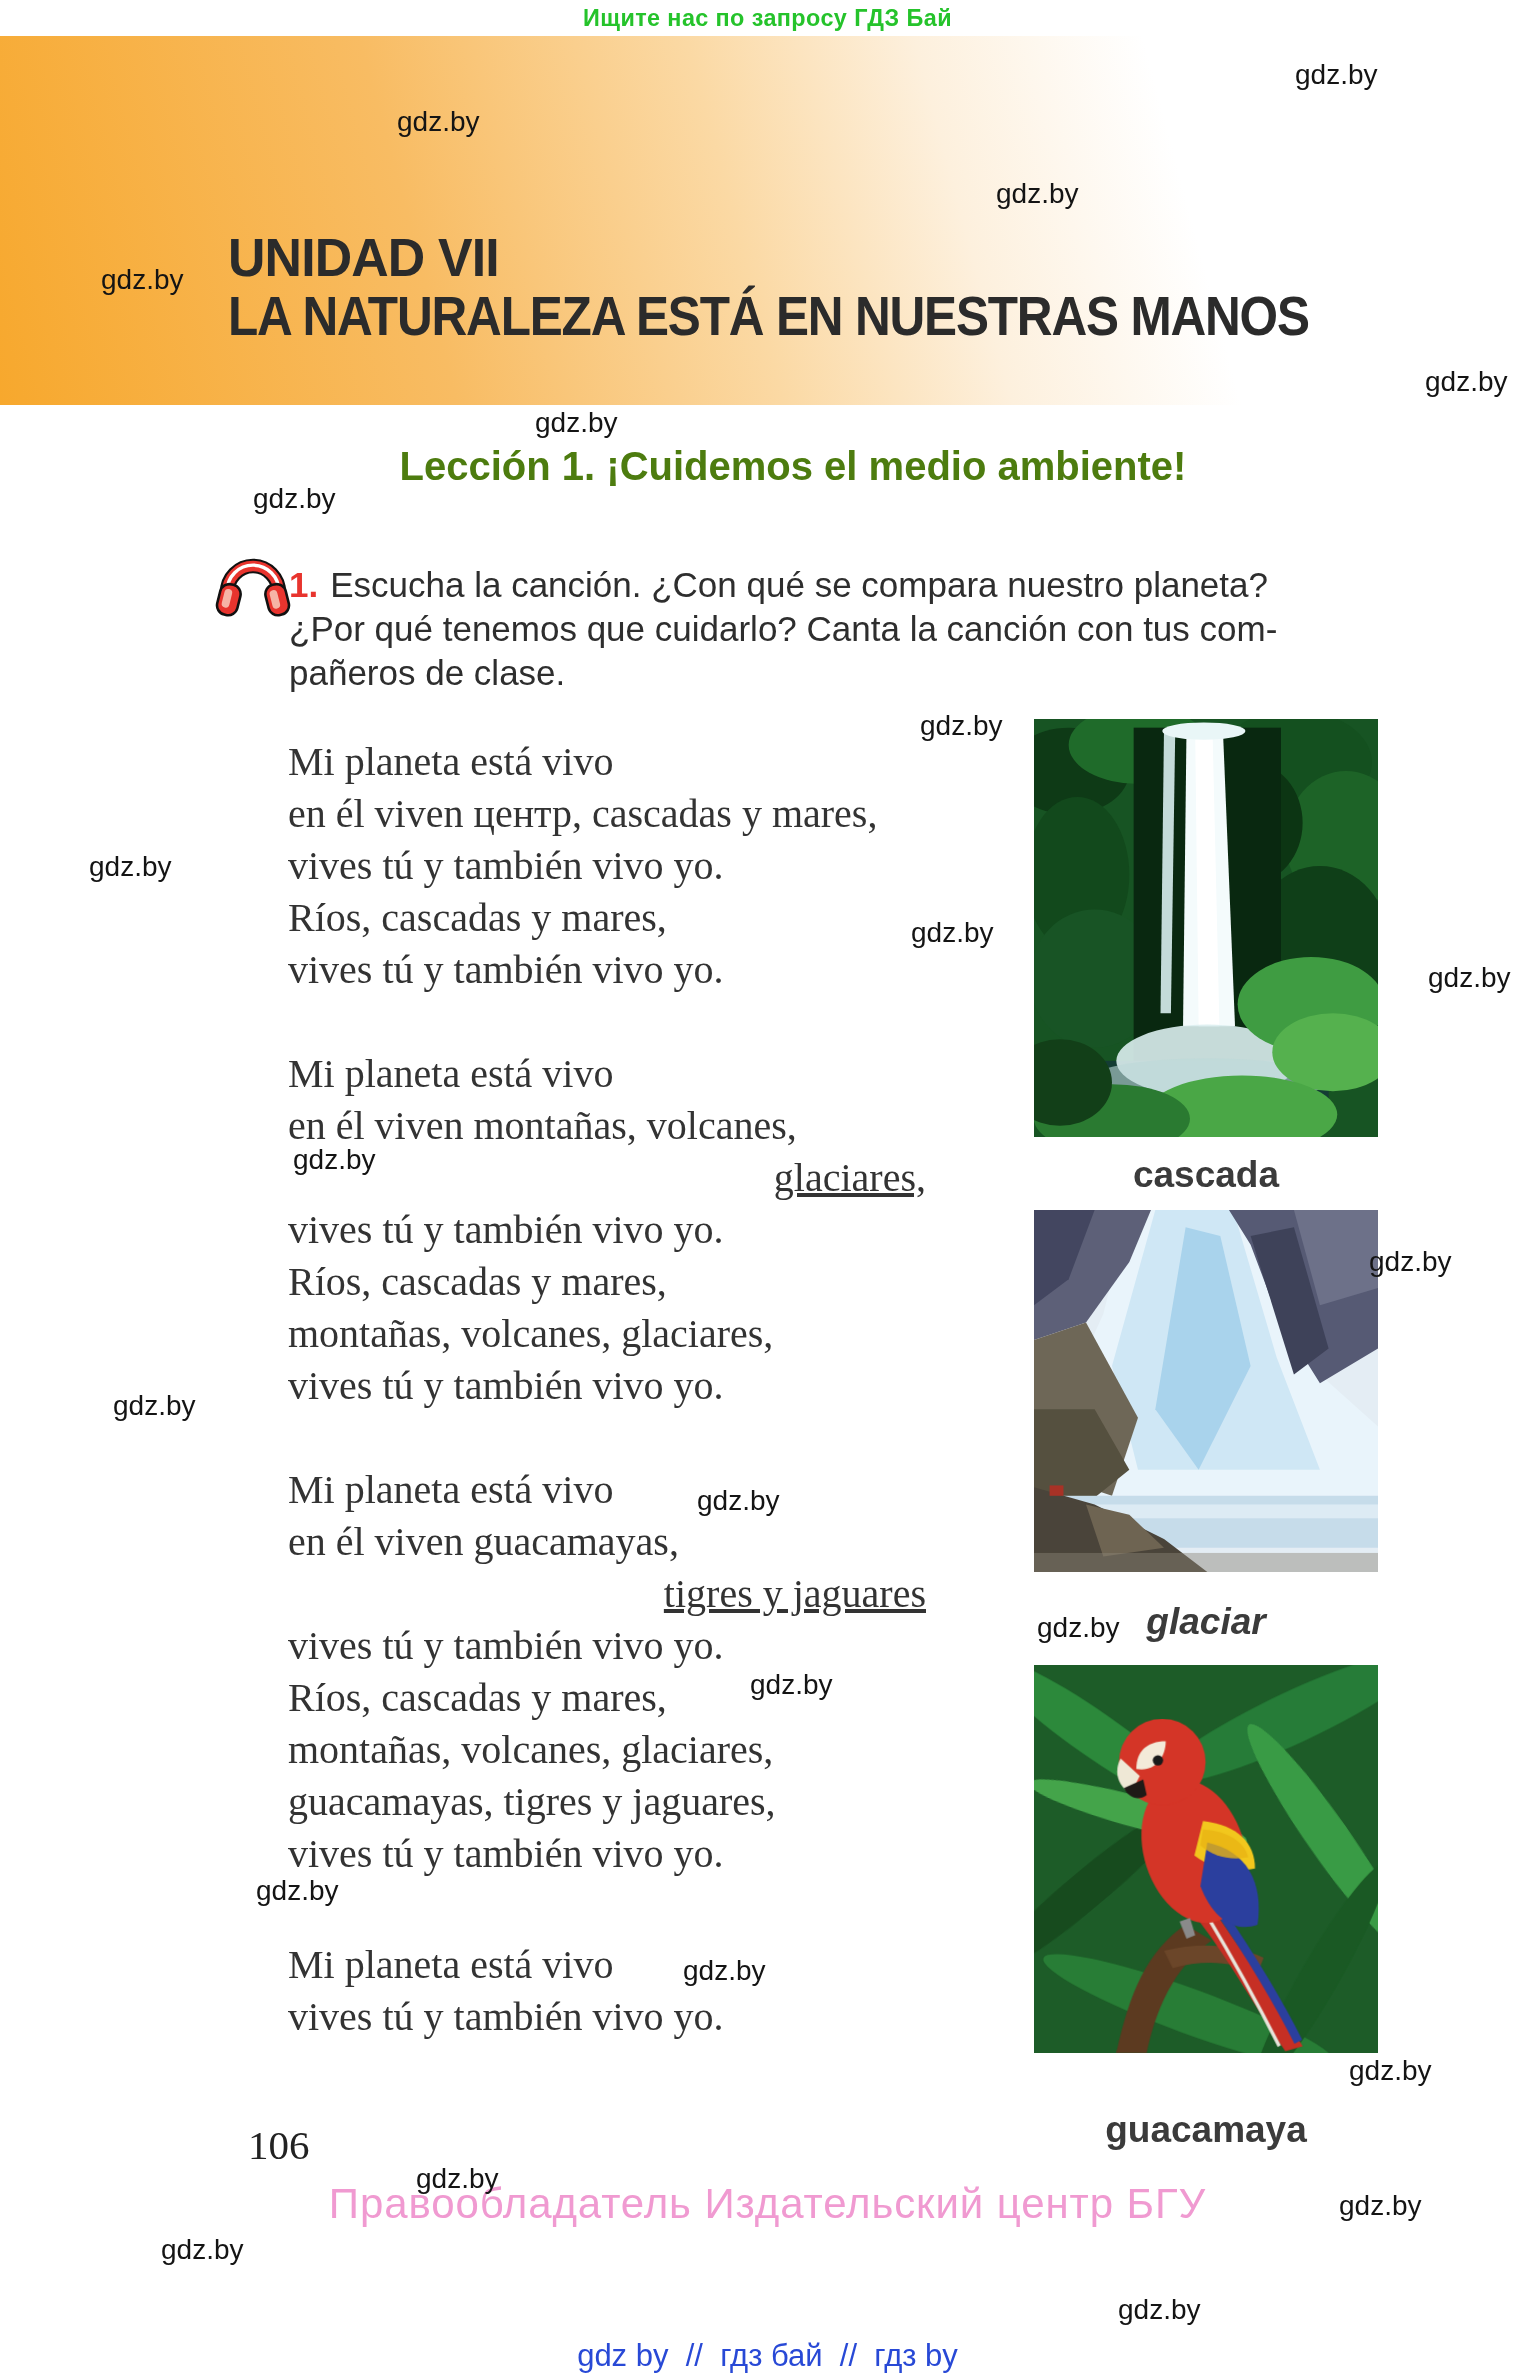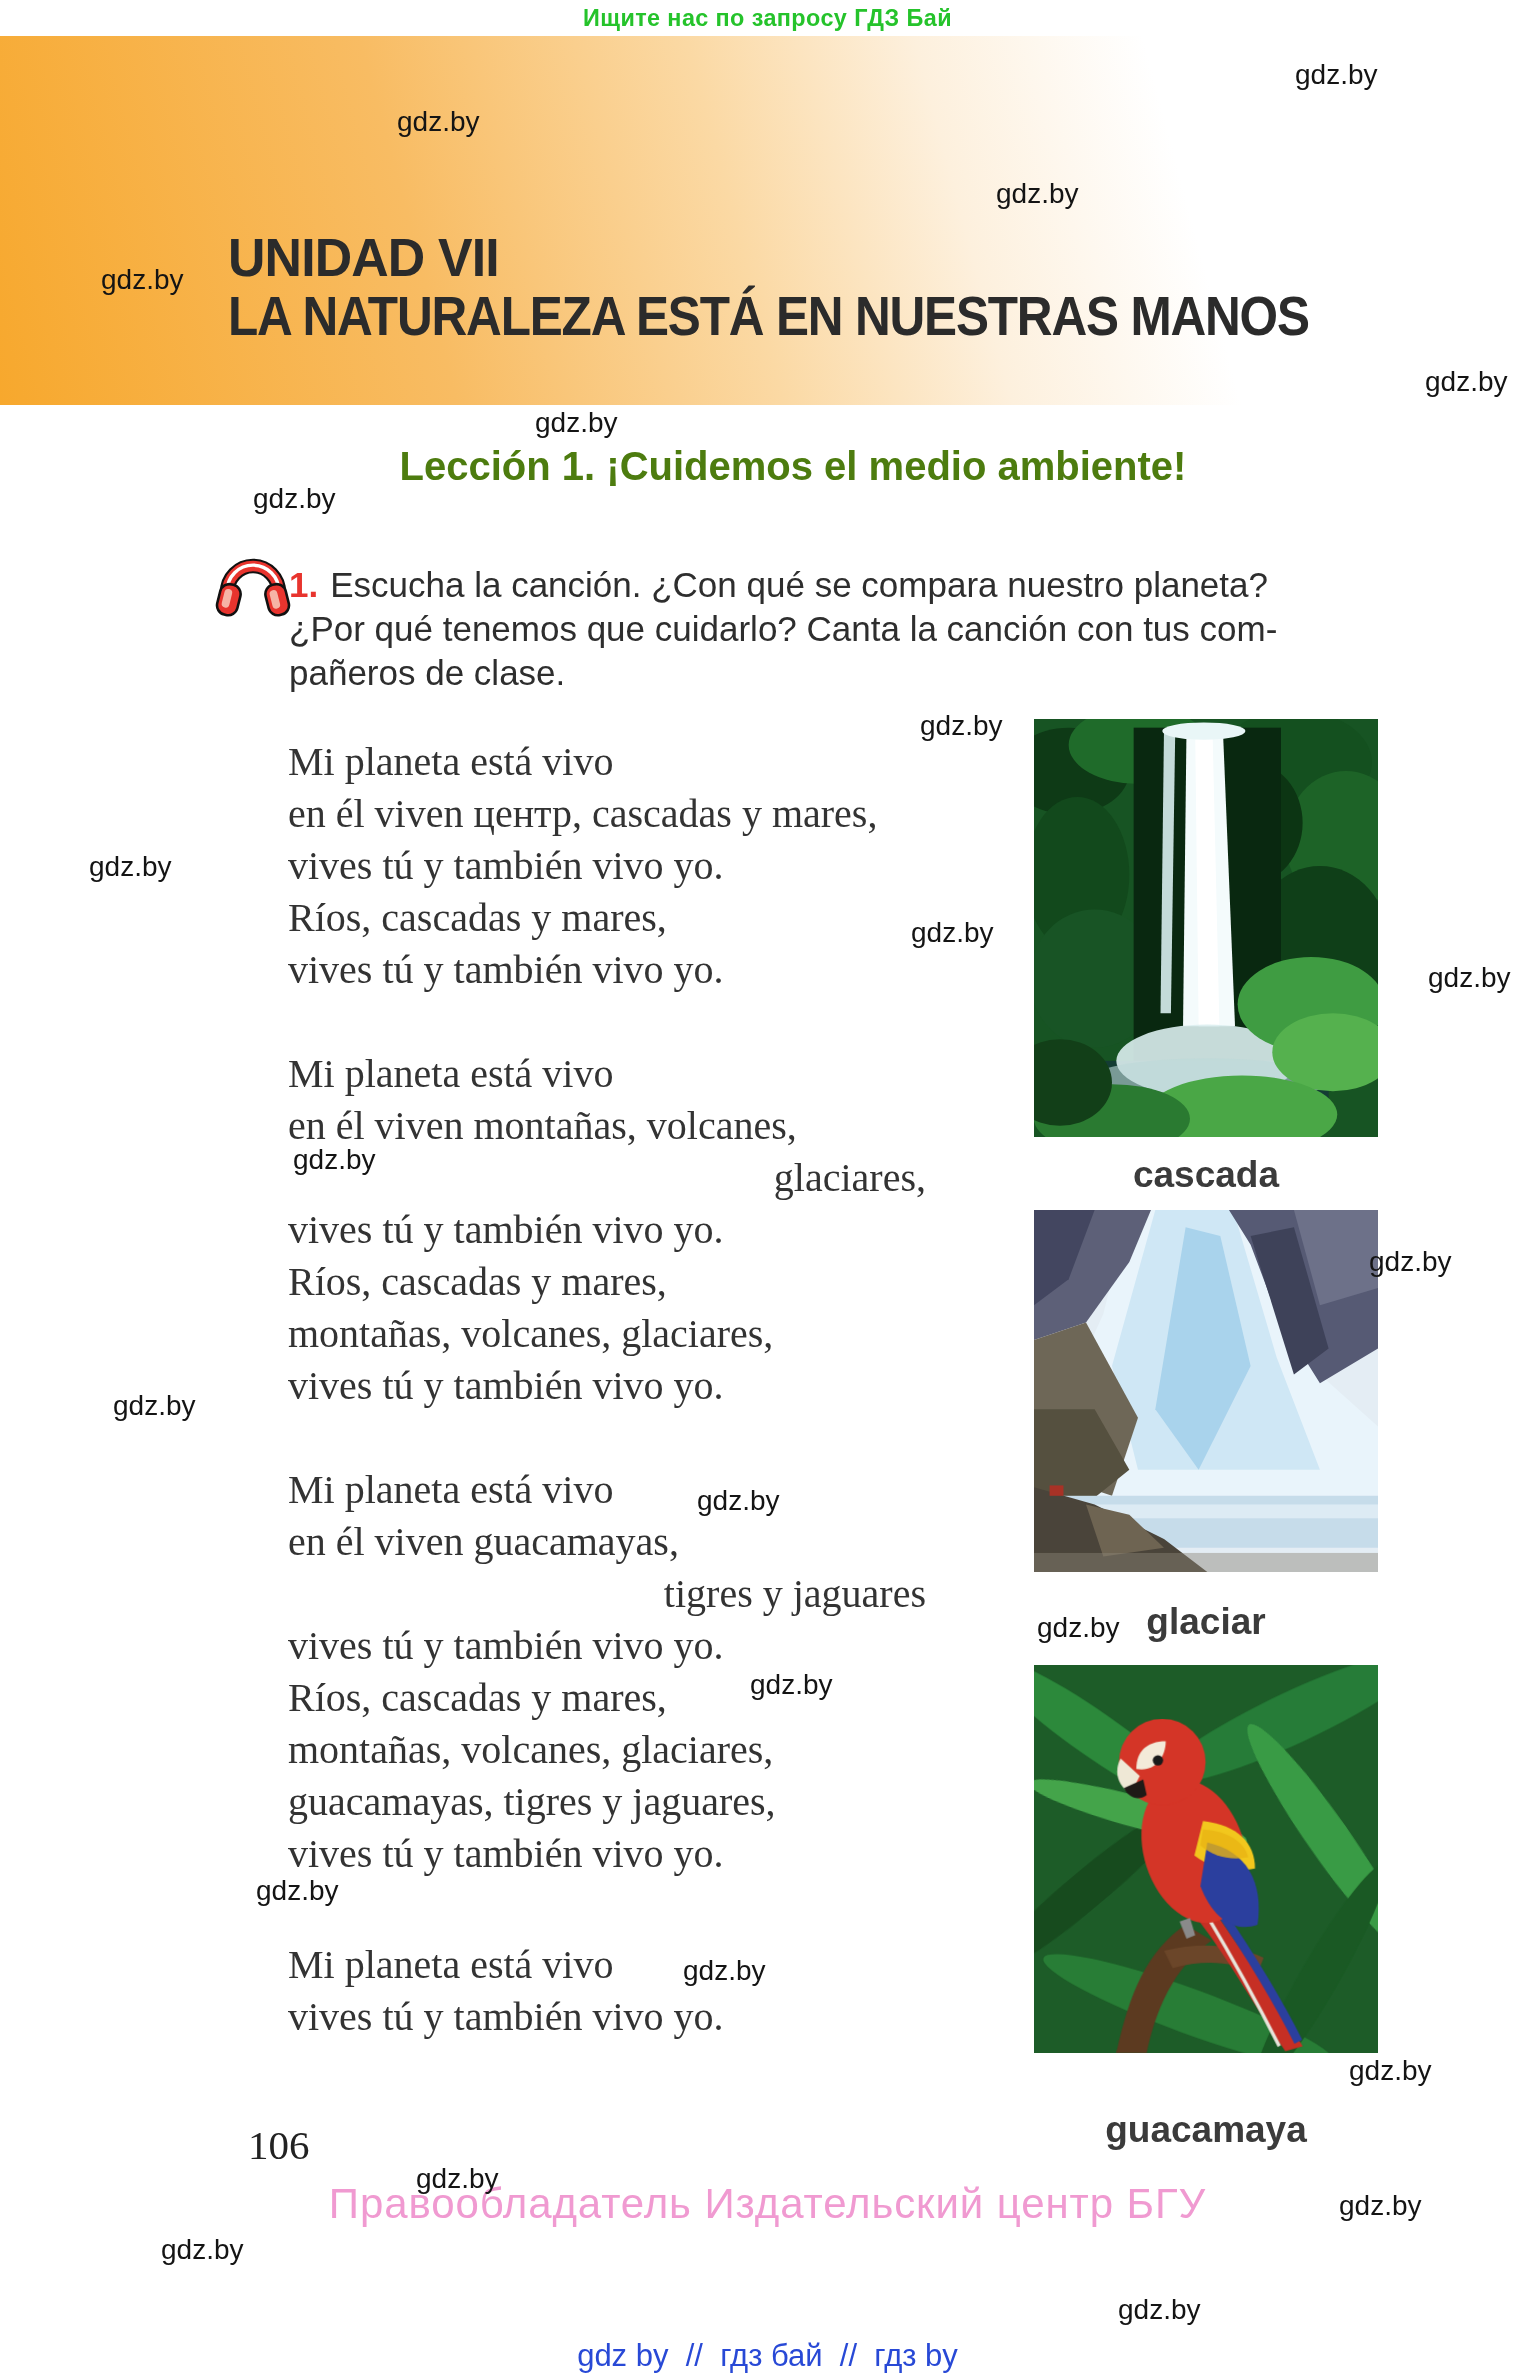--- a/index.html
+++ b/index.html
@@ -25,21 +25,21 @@
     position:absolute;left:234px;top:444px;width:1118px;text-align:center;
     font-size:40px;font-weight:bold;color:#4d7c0f;white-space:nowrap;
   }
   .exercise{position:absolute;left:289px;top:563px;width:1092px;}
   .ex-line{font-size:35px;line-height:44px;color:#2e2e2e;white-space:nowrap;}
   .ex-num{color:#e8342e;font-weight:bold;margin-right:12px;}
   .hp-icon{position:absolute;left:215px;top:551px;}
   .stanza{position:absolute;left:288px;width:638px;font-family:"Liberation Serif",serif;
     font-size:40px;color:#333333;}
   .stanza .ln{line-height:52px;white-space:nowrap;}
-  .stanza .ra{text-align:right;}
+  .stanza .ra{text-align:right;text-decoration:underline;}
   .s1{top:736px;} .s2{top:1048px;} .s3{top:1464px;} .s4{top:1939px;}
   .figure{position:absolute;left:1034px;width:344px;}
   .figure svg{display:block;}
   .fig-caption{
     position:absolute;left:1034px;width:344px;text-align:center;
     font-size:37px;font-weight:bold;color:#3b3b3b;
   }
   .page-number{
     position:absolute;left:248px;top:2121px;font-family:"Liberation Serif",serif;
     font-size:41px;color:#222222;
@@ -166,21 +166,21 @@
       <path d="M0,150 L60,130 L120,240 L90,330 L0,300 Z" fill="#6e6757"></path>
       <path d="M0,230 L70,230 L110,300 L60,340 L0,330 Z" fill="#55503f"></path>
       <rect x="0" y="330" width="397" height="60" fill="#c6dcea"></rect>
       <rect x="0" y="340" width="397" height="16" fill="#ddebf4"></rect>
       <path d="M0,418 L0,320 L70,340 L150,380 L200,418 Z" fill="#4a443a"></path>
       <path d="M60,340 L110,352 L150,390 L80,400 Z" fill="#6e6452"></path>
       <rect x="18" y="318" width="16" height="12" fill="#a83226"></rect>
       <rect x="0" y="396" width="397" height="22" fill="#8b8577" opacity="0.45"></rect>
     </svg>
   </div>
-  <div class="fig-caption" style="top:1601px;">glaciar</div>
+  <div class="fig-caption" style="top:1601px;font-style:italic;">glaciar</div>
 
   <div class="figure" style="top:1665px;height:388px;">
     <svg width="344" height="388" viewBox="0 0 397 448" preserveAspectRatio="none">
       <rect width="397" height="448" fill="#1d5c28"></rect>
       <g opacity="0.9">
         <ellipse cx="70" cy="80" rx="150" ry="26" fill="#2e8f3e" transform="rotate(35 70 80)"></ellipse>
         <ellipse cx="300" cy="60" rx="170" ry="30" fill="#27803a" transform="rotate(-25 300 60)"></ellipse>
         <ellipse cx="340" cy="200" rx="160" ry="24" fill="#3da349" transform="rotate(55 340 200)"></ellipse>
         <ellipse cx="60" cy="260" rx="150" ry="22" fill="#174a1e" transform="rotate(-40 60 260)"></ellipse>
         <ellipse cx="180" cy="400" rx="180" ry="26" fill="#2a8238" transform="rotate(20 180 400)"></ellipse>

